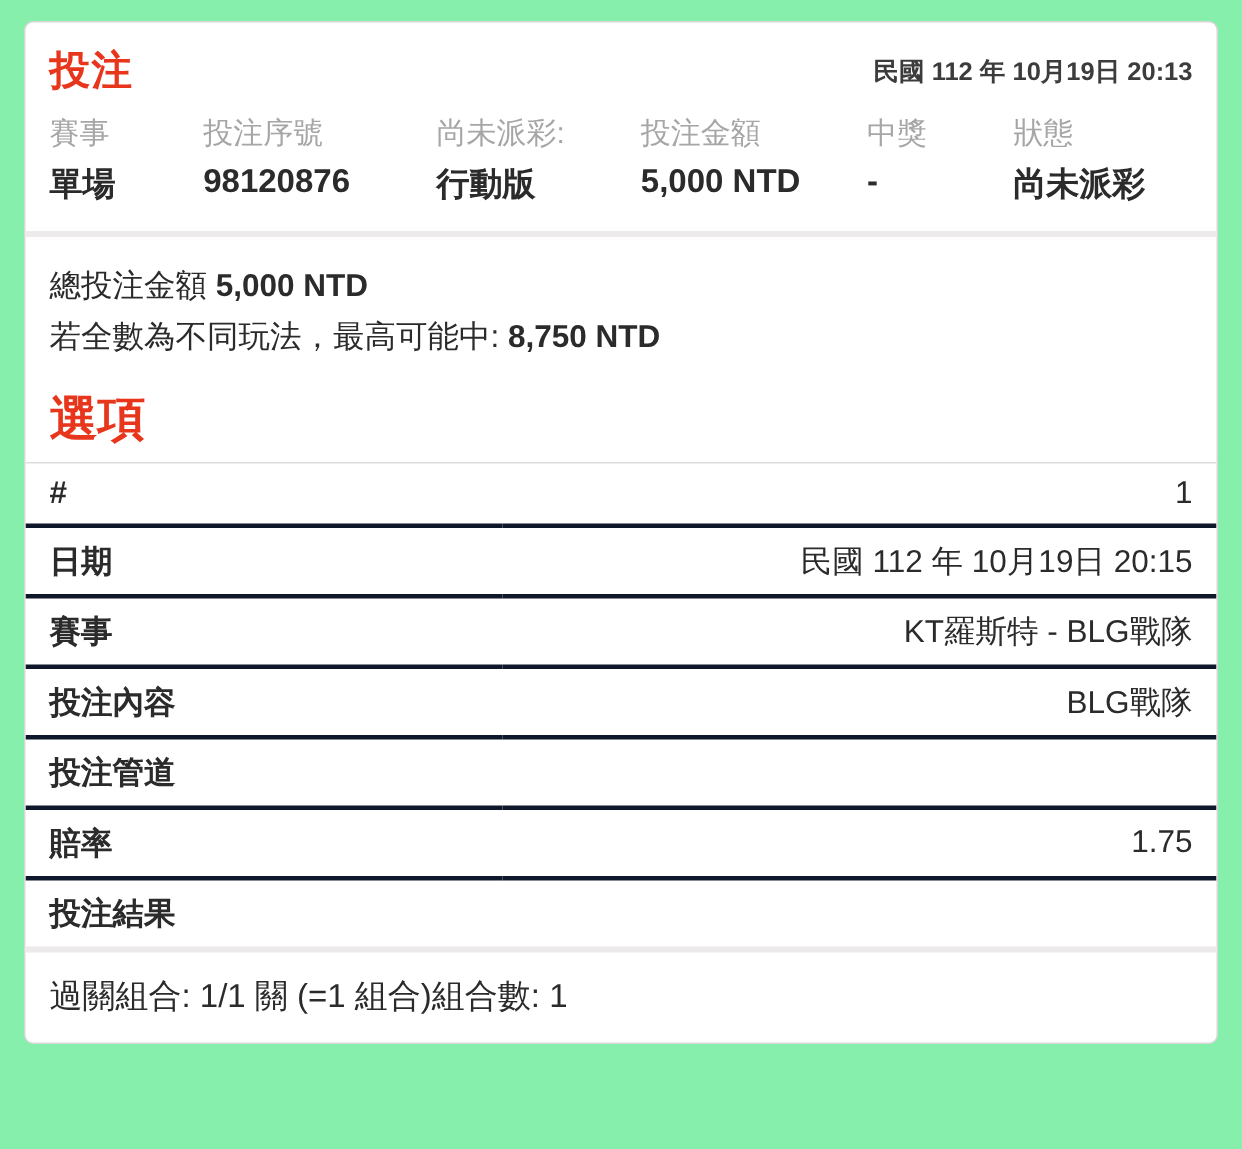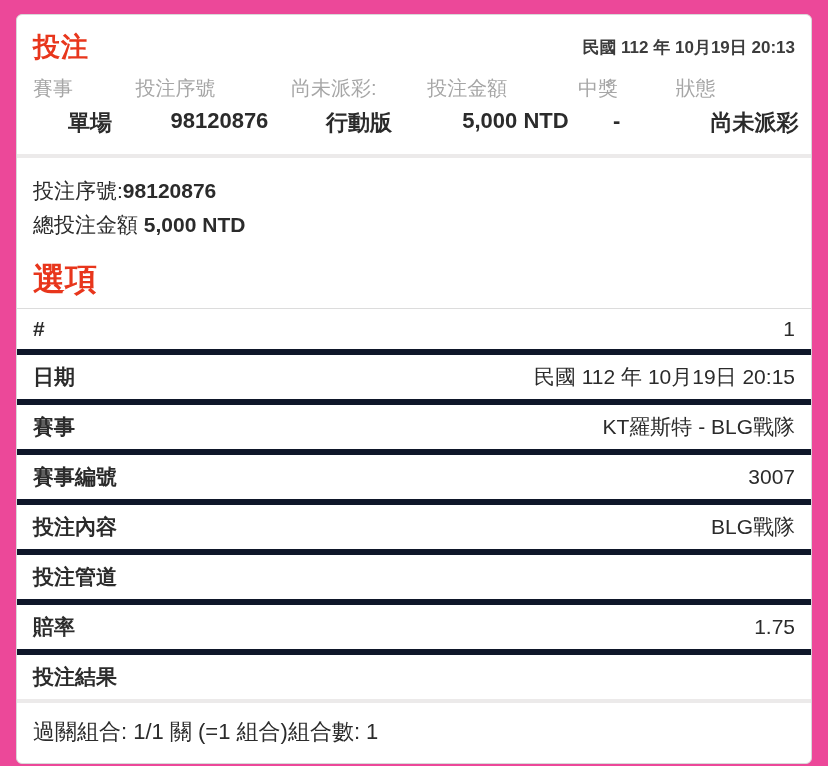--- a/index.html
+++ b/index.html
@@ -11,21 +11,21 @@
   }
   body {
     width: 828px;
     height: 766px;
     overflow: hidden;
   }
   .page {
     width: 828px;
     height: 766px;
     padding: 14px 16px 0 16px;
-    background: #ec4899;
+    background: #86efac;
   }
   .card {
     border: 1px solid #d8d8d8;
     border-radius: 6px;
     background: #ffffff;
     overflow: hidden;
   }
 
   
   .ticket-header {
@@ -63,21 +63,20 @@
   .sum-label {
     color: #a6a6a6;
     font-size: 20px;
     white-space: nowrap;
   }
   .sum-value {
     color: #2b2b2b;
     font-size: 22px;
     font-weight: bold;
     white-space: nowrap;
-    margin-left: 35px;
   }
   .thick-divider {
     height: 4px;
     background: #eceaea;
     margin: 0;
   }
 
   
   .detail {
     padding: 16px 16px 6px 16px;
@@ -97,21 +96,21 @@
     font-weight: bold;
     padding: 10px 16px 6px 16px;
   }
 
   
   .opt-table {
     width: 100%;
     border-collapse: collapse;
   }
   .opt-table tr {
-    border-top: 6px solid #0f172a;
+    border-top: 3px solid #0f172a;
   }
   .opt-table tr:first-child { border-top: 1px solid #dcdcdc; }
   .opt-table td {
     padding: 8px 16px;
     font-size: 21px;
     color: #2b2b2b;
     height: 38px;
     vertical-align: middle;
   }
   .opt-table td.k {
@@ -169,49 +168,46 @@
       <div class="summary-col">
         <div class="sum-label">狀態</div>
         <div class="sum-value">尚未派彩</div>
       </div>
     </div>
 
     <div class="thick-divider"></div>
 
     <div class="detail">
       <div class="detail-line">
-        <span class="lbl">投注序號:</span><span class="val">98120876</span>
-      </div>
-      <div class="detail-line">
         <span class="lbl">總投注金額</span>
         <span class="val">5,000 NTD</span>
+      </div>
+      <div class="detail-line">
+        <span class="lbl">若全數為不同玩法，最高可能中:</span>
+        <span class="val">8,750 NTD</span>
       </div>
     </div>
 
     <div class="section-title">選項</div>
 
     <table class="opt-table">
       <tbody>
         <tr class="hash">
           <td class="k">#</td>
           <td class="v">1</td>
         </tr>
         <tr>
           <td class="k">日期</td>
           <td class="v">民國 112 年 10月19日 20:15</td>
         </tr>
         <tr>
           <td class="k">賽事</td>
           <td class="v">KT羅斯特 - BLG戰隊</td>
         </tr>
         <tr>
-          <td class="k">賽事編號</td>
-          <td class="v">3007</td>
-        </tr>
-        <tr>
           <td class="k">投注內容</td>
           <td class="v">BLG戰隊</td>
         </tr>
         <tr>
           <td class="k">投注管道</td>
           <td class="v"></td>
         </tr>
         <tr>
           <td class="k">賠率</td>
           <td class="v">1.75</td>

